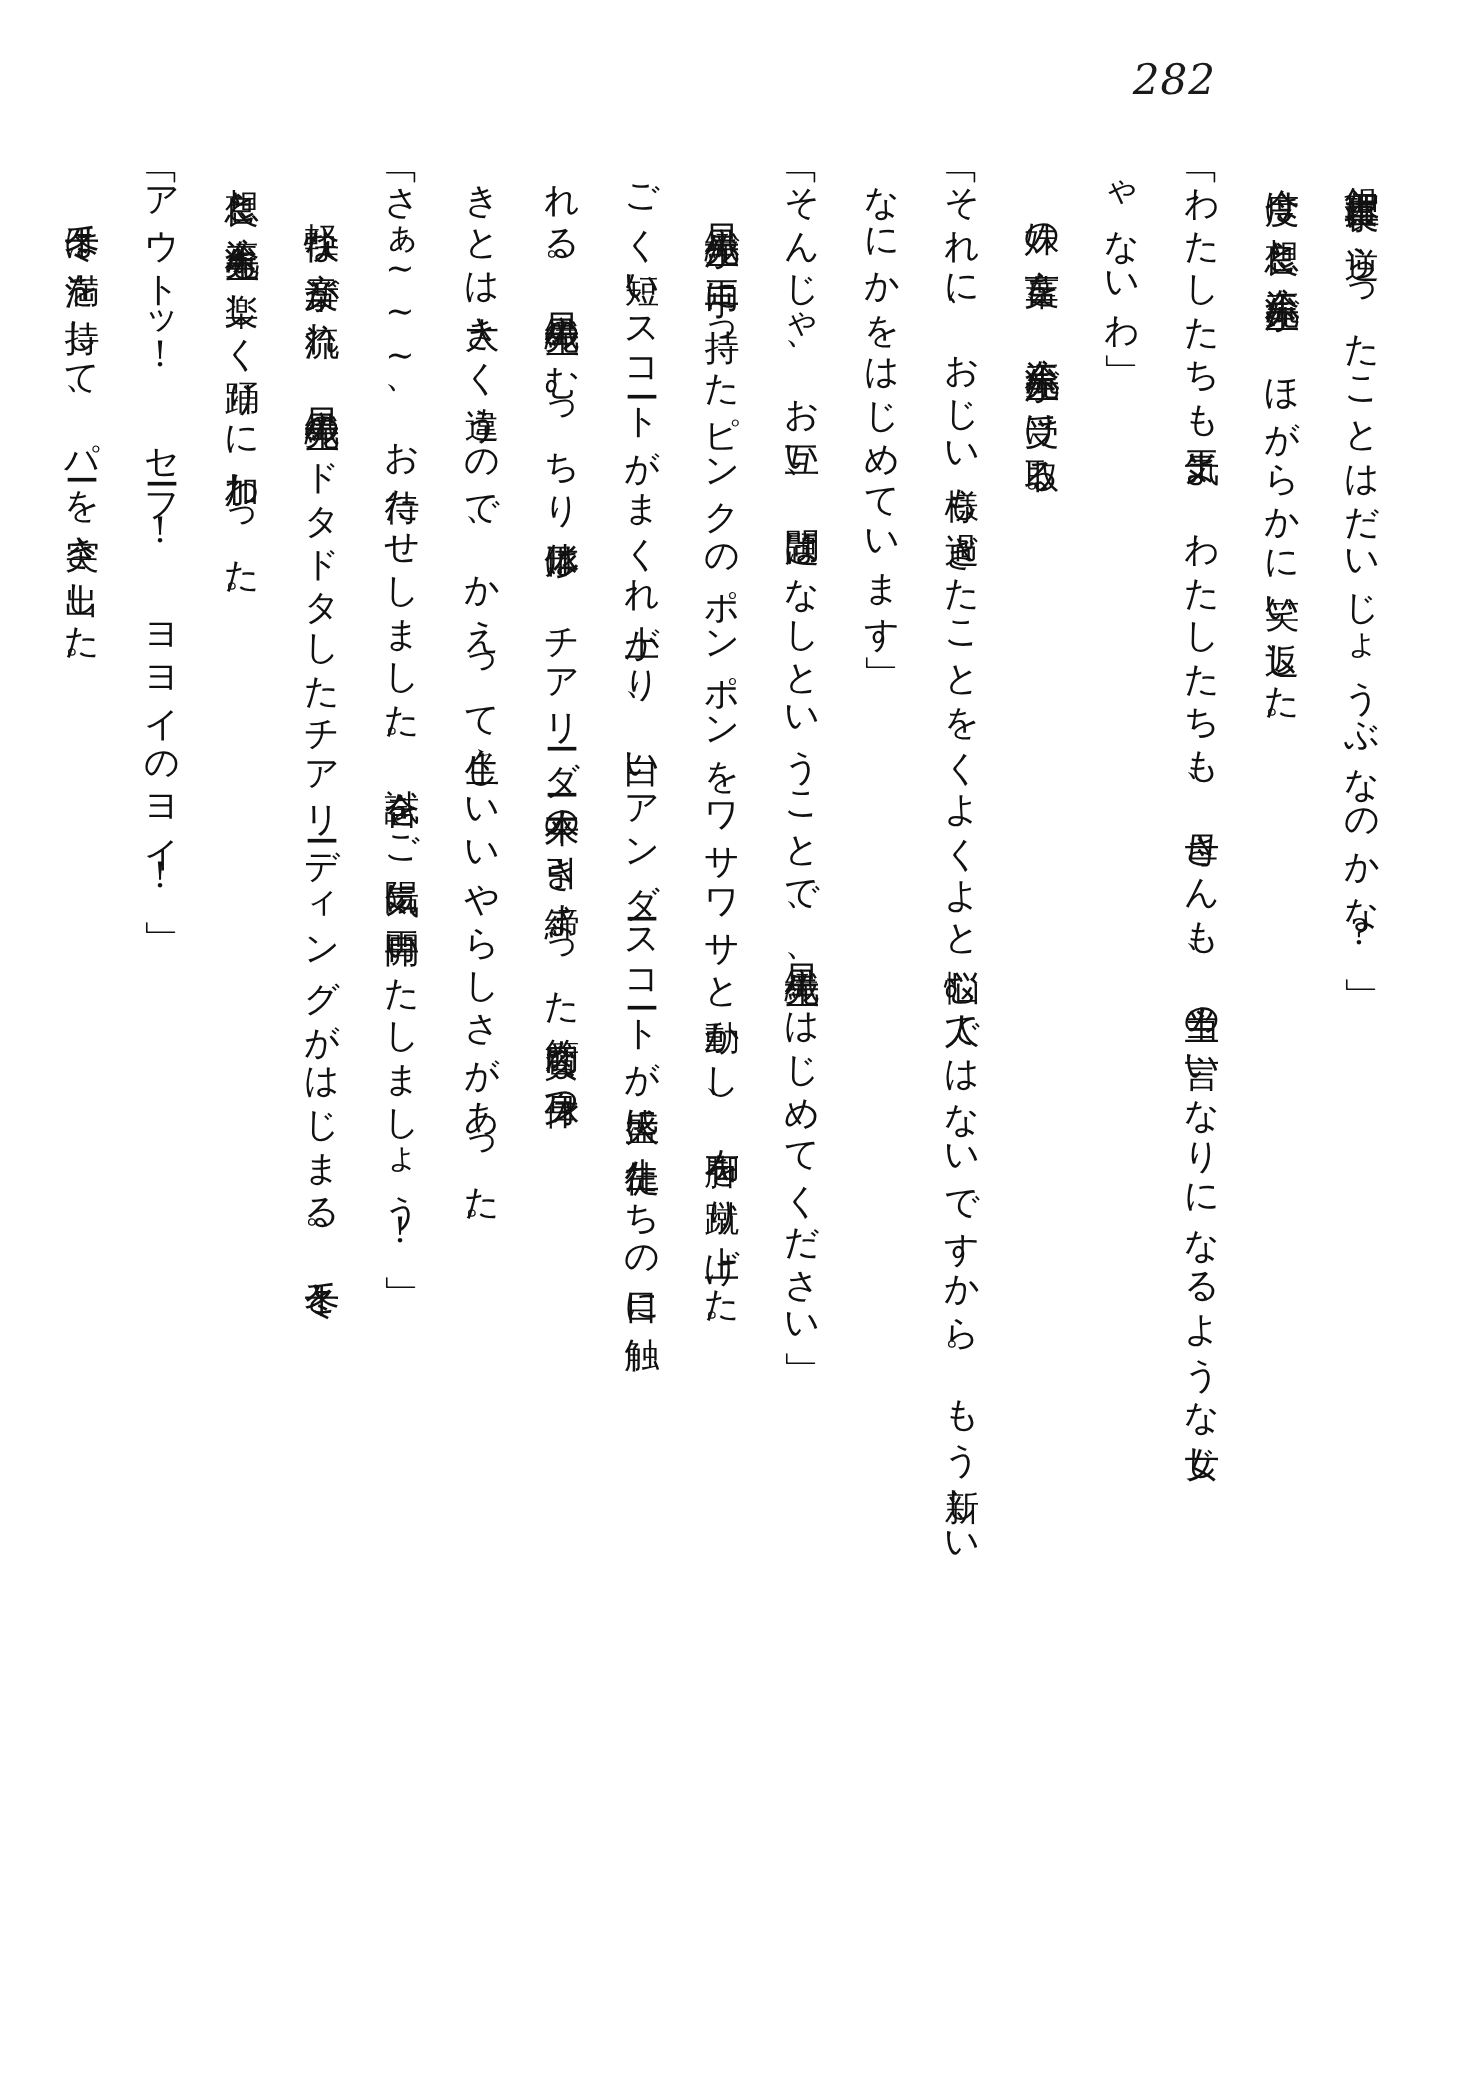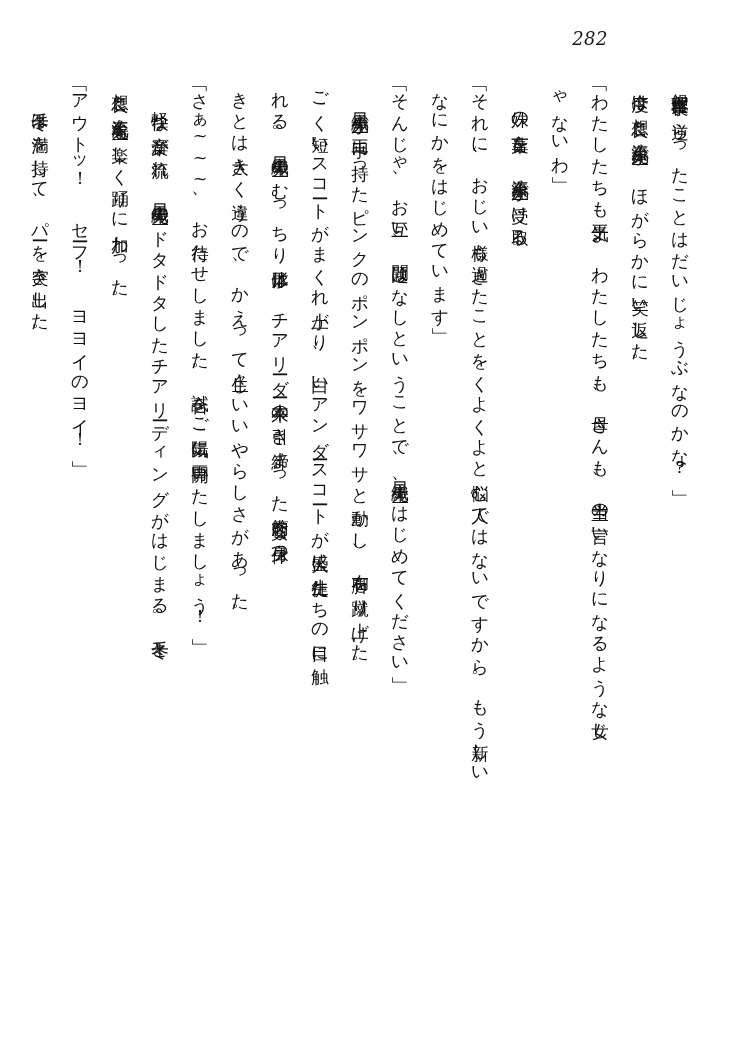--- a/index.html
+++ b/index.html
@@ -19,21 +19,21 @@
     position: relative;
     width: 736px;
     height: 1037px;
     box-sizing: border-box;
   }
   .page-number {
     position: absolute;
     top: 28px;
     right: 128px;
     font-family: "DejaVu Serif", "Liberation Serif", serif;
-    font-size: 18px;
+    font-size: 21px;
     font-style: italic;
     letter-spacing: 0.5px;
     color: #1a1a1a;
   }
   .text-body {
     position: absolute;
     top: 80px;
     right: 48px;
     left: 48px;
     bottom: 40px;

